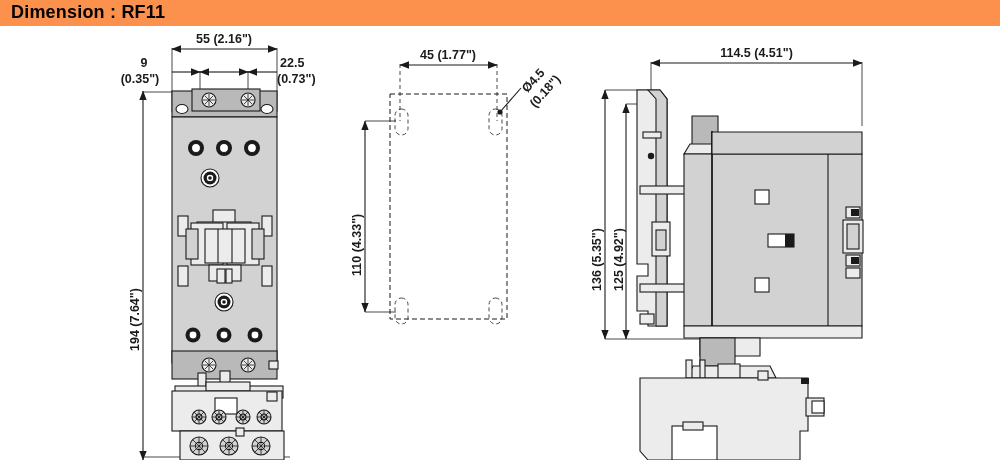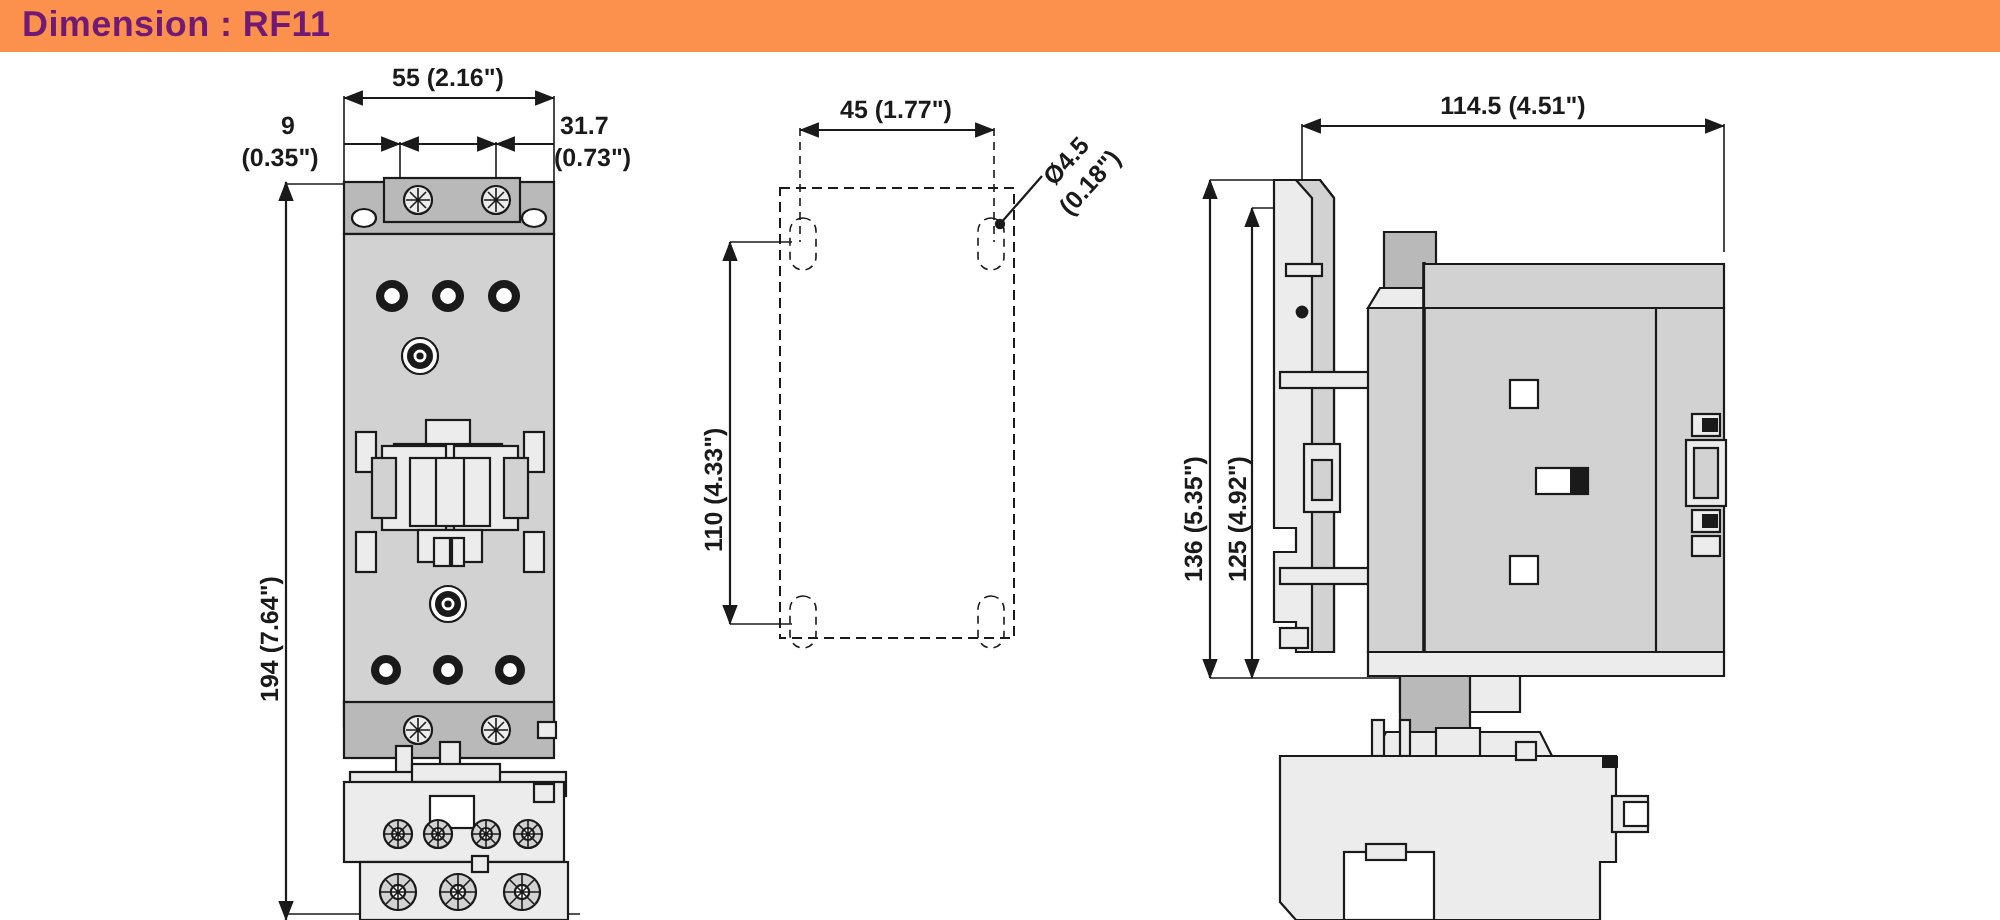--- a/index.html
+++ b/index.html
@@ -12,21 +12,21 @@
   }
   #sheet{position:relative;width:1000px;height:460px;}
 
   
   .banner{
     position:absolute;left:0;top:0;width:1000px;height:26px;
     background:#fc914e;
   }
   .banner-title{
     position:absolute;left:11px;top:2px;
-    font-size:18px;font-weight:bold;color:#701a75;
+    font-size:18px;font-weight:bold;color:#000000;
     letter-spacing:0.2px;
     font-family:"Liberation Sans", sans-serif;
     white-space:nowrap;
   }
 
   
   .canvas{position:absolute;left:0;top:26px;width:1000px;height:434px;}
   svg.draw{position:absolute;left:0;top:0;width:1000px;height:434px;}
 
   
@@ -315,21 +315,21 @@
           <rect class="fL" x="683" y="396" width="20" height="8"></rect>
         </g>
       </g>
     </svg>
 
     <div class="dim c" style="left:174px;top:6px;width:100px;">55 (2.16")</div>
 
     <div class="dim c" style="left:118px;top:30px;width:52px;">9</div>
     <div class="dim c" style="left:110px;top:46px;width:60px;">(0.35")</div>
 
-    <div class="dim" style="left:280px;top:30px;">31.7</div>
+    <div class="dim" style="left:280px;top:30px;">22.5</div>
     <div class="dim" style="left:277px;top:46px;">(0.73")</div>
 
     <div class="dim rot90" style="left:128px;top:325px;">194 (7.64")</div>
 
     <div class="dim c" style="left:398px;top:22px;width:100px;">45 (1.77")</div>
 
     <div class="dim rot90" style="left:350px;top:250px;">110 (4.33")</div>
 
     <div class="dim rot45" style="left:519px;top:60px;">Ø4.5</div>
     <div class="dim rot45" style="left:527px;top:75px;">(0.18")</div>

